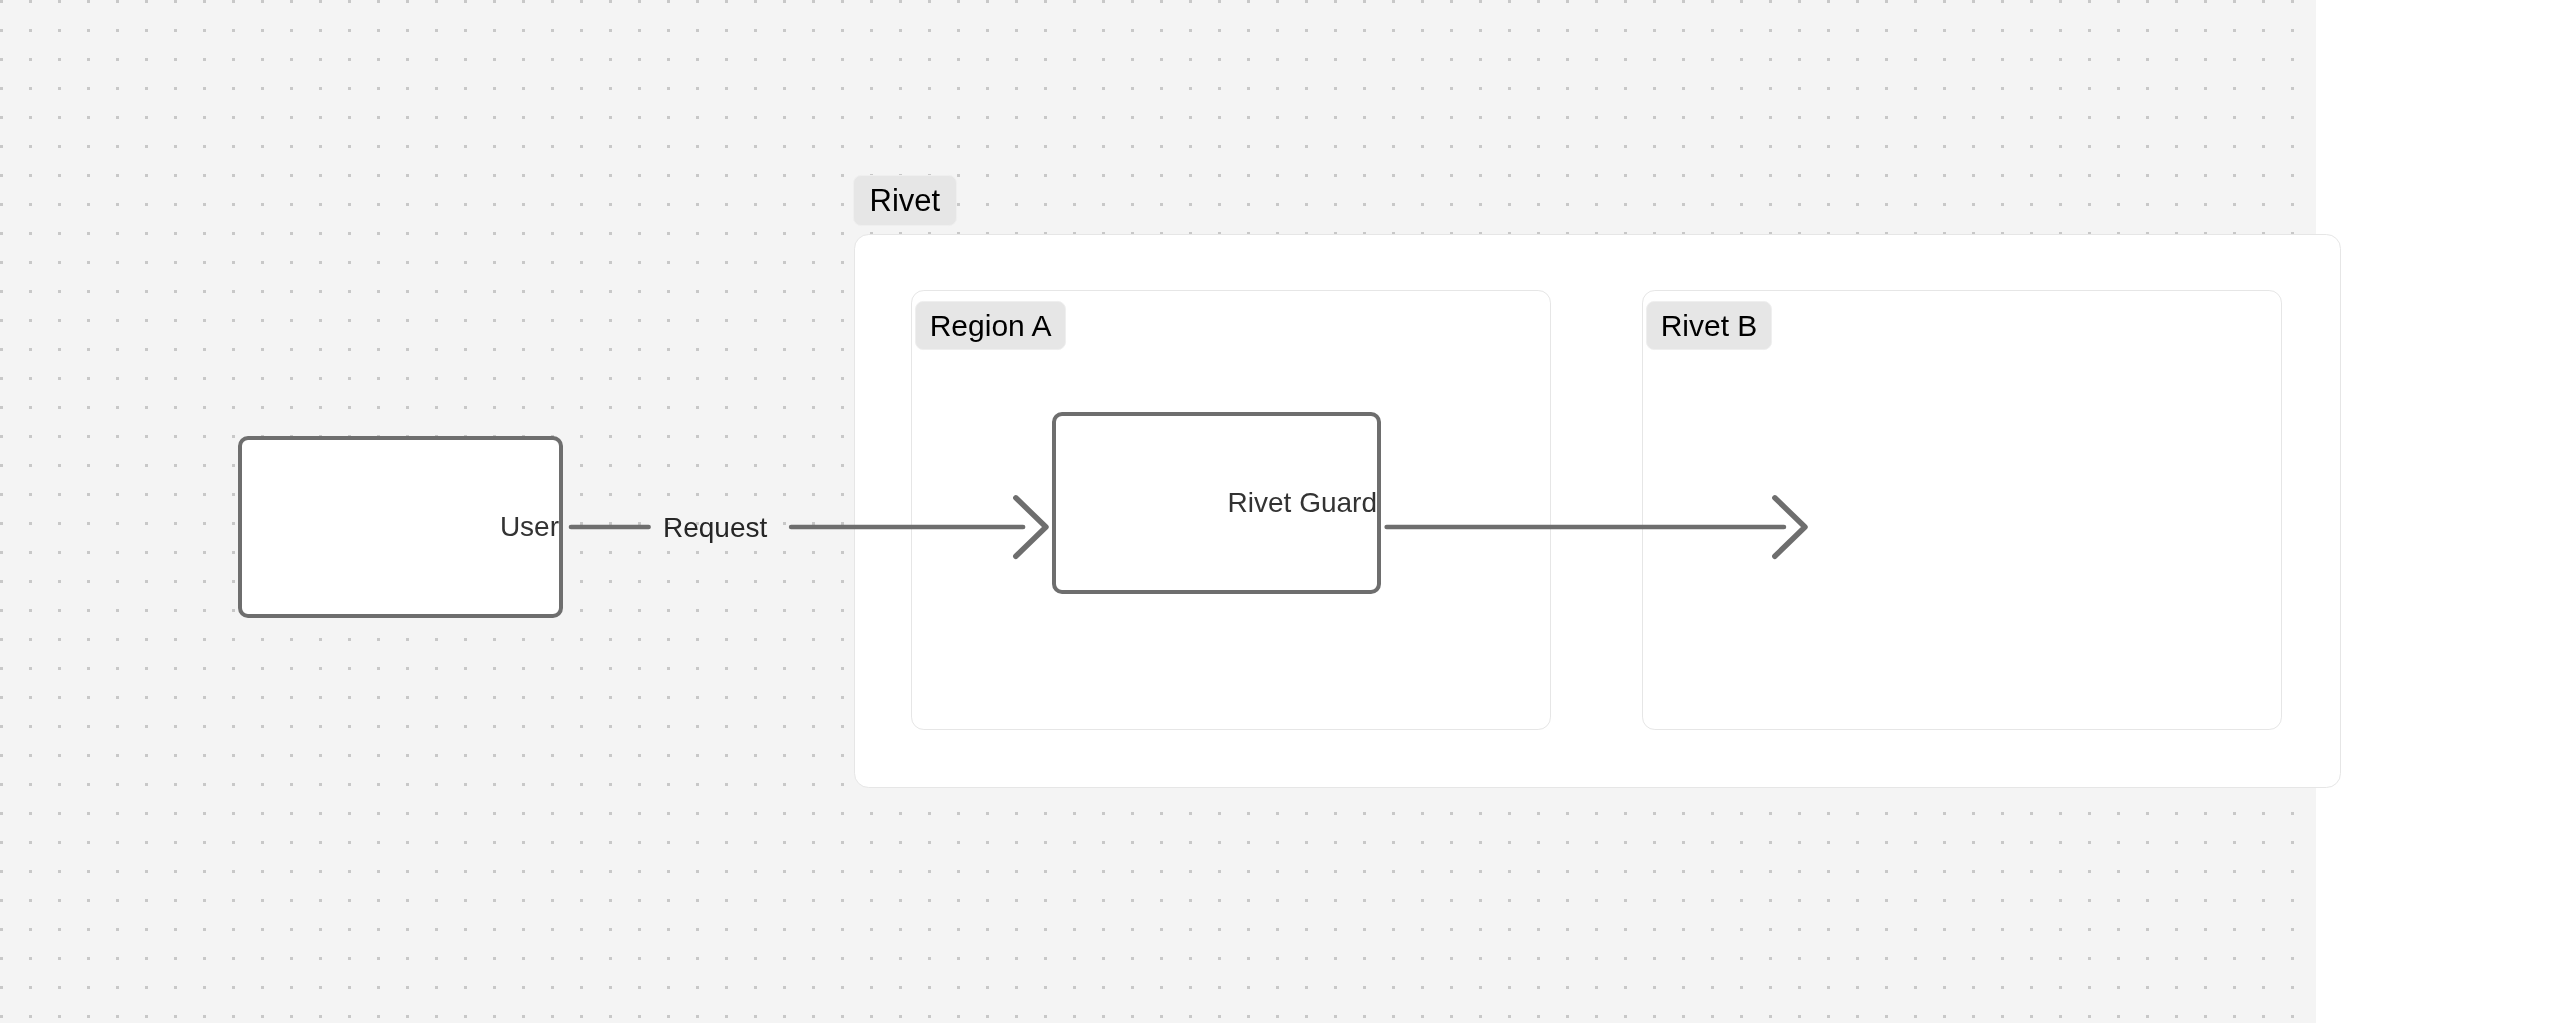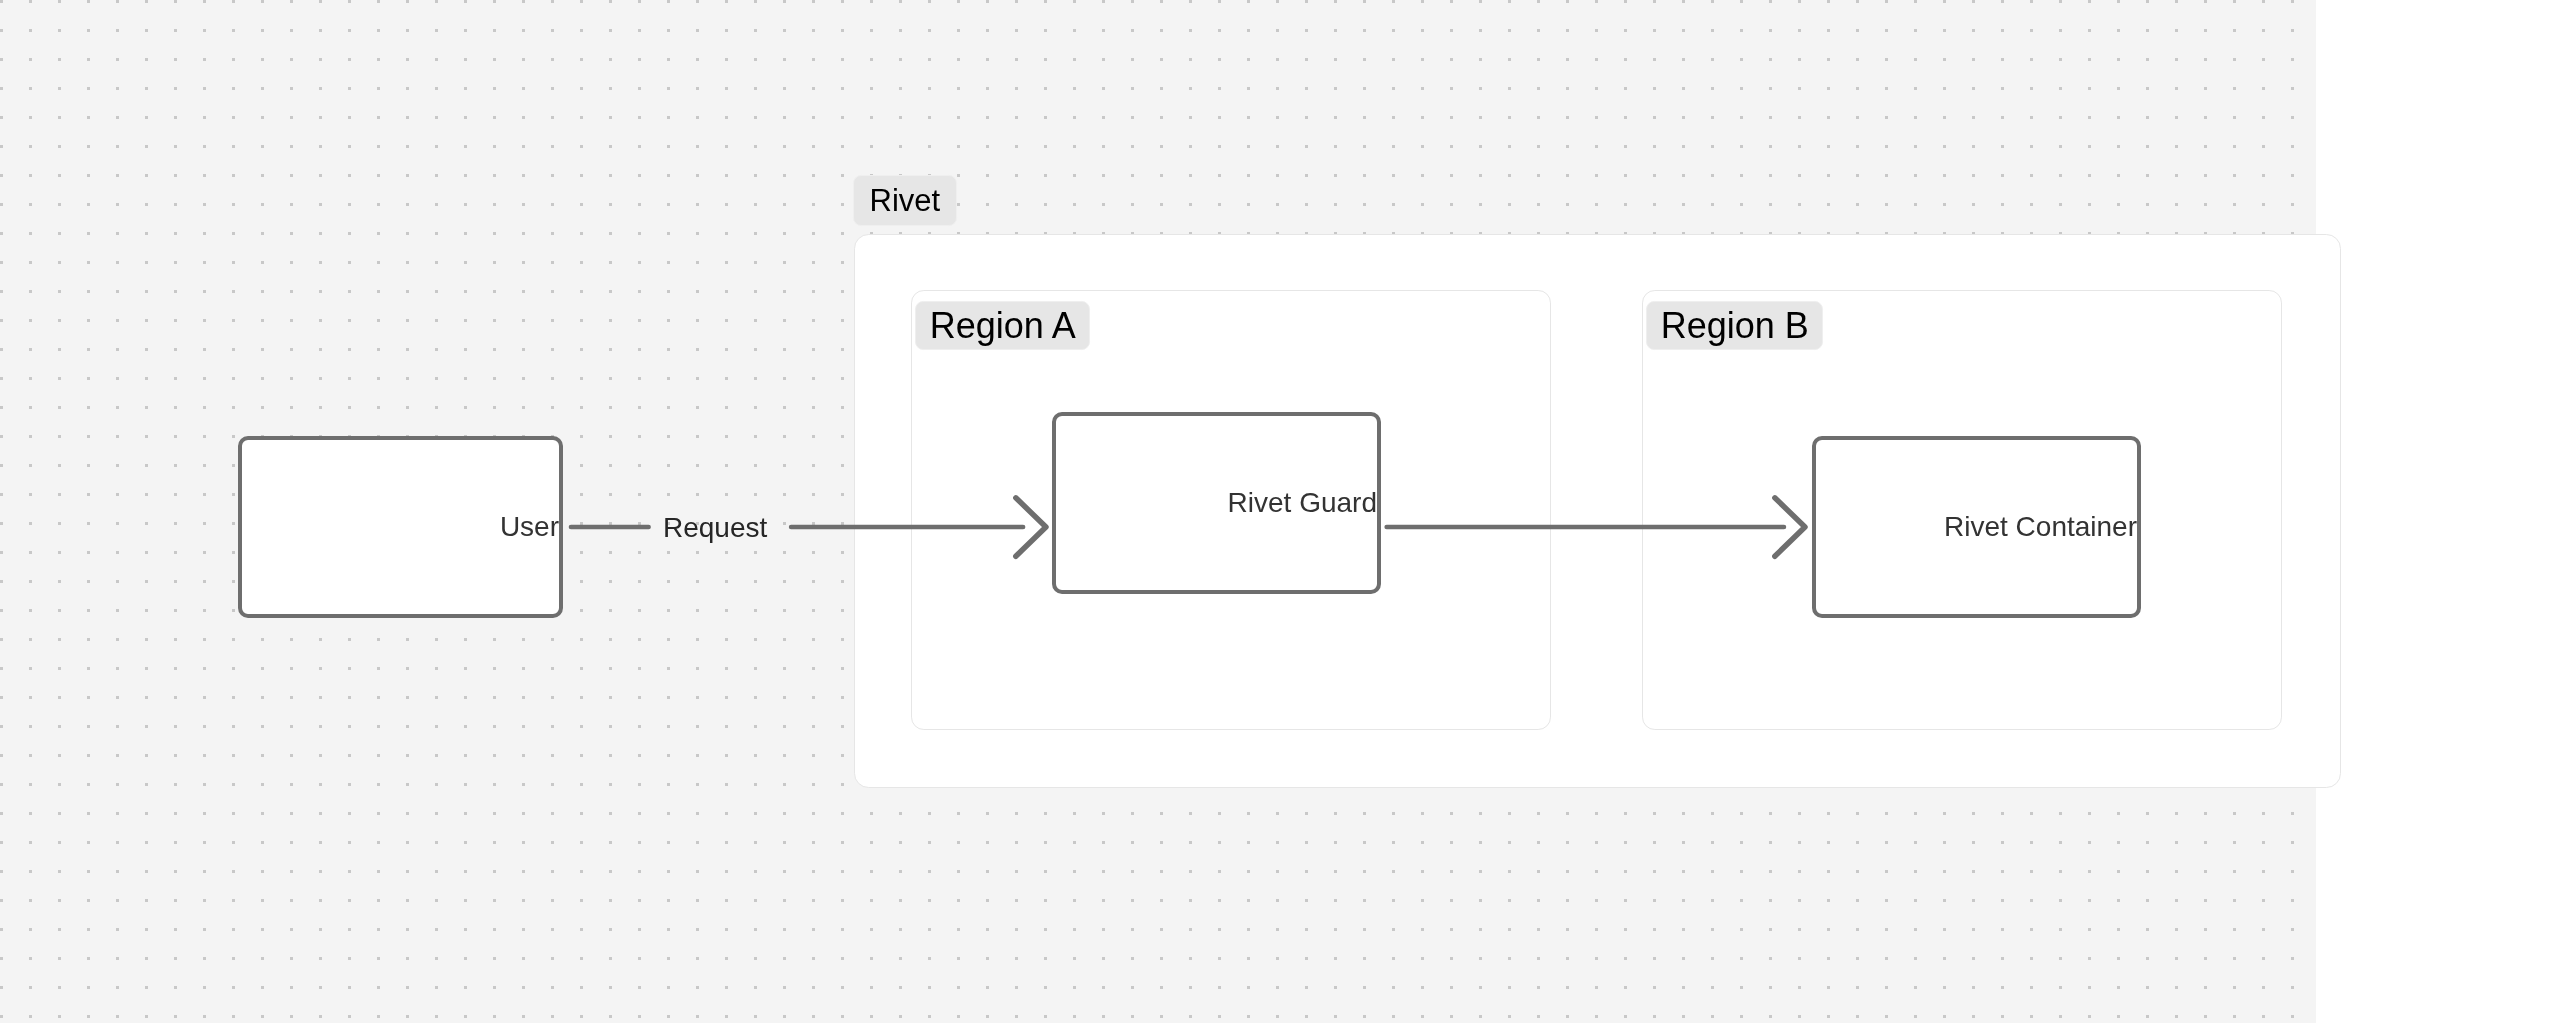--- a/index.html
+++ b/index.html
@@ -47,21 +47,21 @@
   }
   .badge-lg {
     height: 51px;
     padding: 0 15.5px;
     font-size: 31px;
     line-height: 1;
   }
   .badge-sm {
     height: 49px;
     padding: 0 13.7px;
-    font-size: 36px;
+    font-size: 30px;
     line-height: 1;
   }
 
   
   .node {
     position: absolute;
     background: #ffffff;
     border: 4.6px solid #6e6e6e;
     border-radius: 10px;
     display: flex;
@@ -104,21 +104,21 @@
 
   <div class="subgroup" style="left:911px; top:290px; width:640px; height:440px;"></div>
 
   <div class="badge badge-sm" style="left:915px; top:301px;">
     <span>Region A</span>
   </div>
 
   <div class="subgroup" style="left:1642px; top:290px; width:640px; height:440px;"></div>
 
   <div class="badge badge-sm" style="left:1646px; top:301px;">
-    <span>Region B</span>
+    <span>Rivet B</span>
   </div>
 
   <svg id="edges" viewBox="0 0 2820 1120" width="2576" height="1023">
 
     <g>
       <line x1="625" y1="577" x2="710" y2="577" stroke="#6e6e6e" stroke-width="5" stroke-linecap="round"></line>
 
       <line x1="866" y1="577" x2="1120" y2="577" stroke="#6e6e6e" stroke-width="5" stroke-linecap="round"></line>
 
       <polyline points="1112,545 1145,577 1112,609" fill="none" stroke="#6e6e6e" stroke-width="6" stroke-linecap="round" stroke-linejoin="round"></polyline>
@@ -135,18 +135,15 @@
   </div>
 
   <div class="node" style="left:238px; top:436px; width:325px; height:182px;">
     <span>User</span>
   </div>
 
   <div class="node" style="left:1052px; top:412px; width:329px; height:182px;">
     <span>Rivet Guard</span>
   </div>
 
-  <div class="node" style="left:1812px; top:436px; width:329px; height:182px;">
-    <span>Rivet Container</span>
-  </div>
 
 </div>
 
 
 </body></html>

